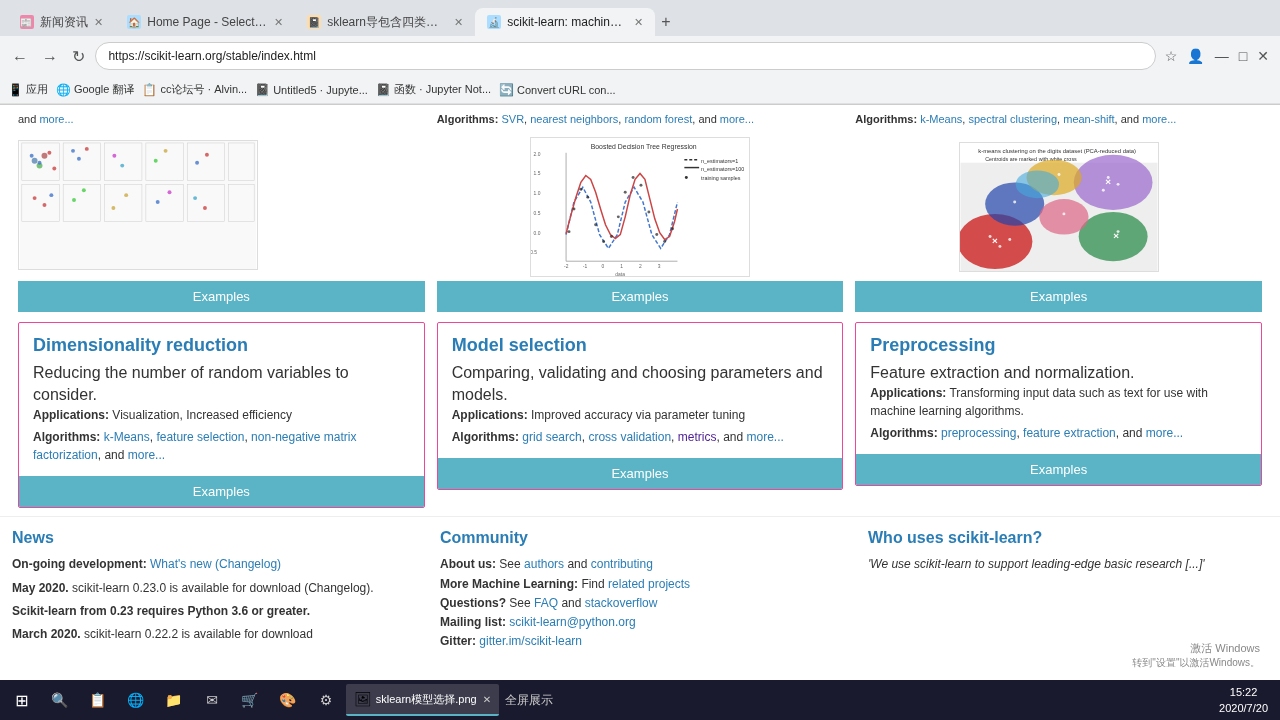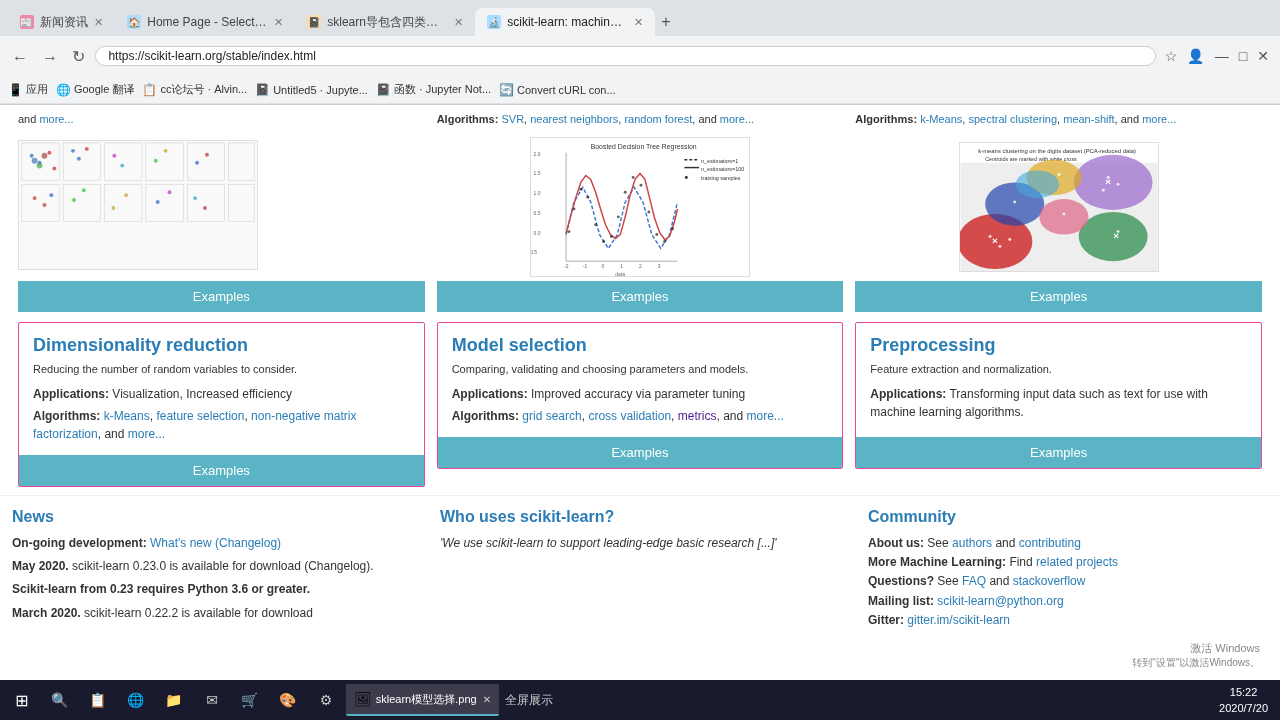--- a/index.html
+++ b/index.html
@@ -11,35 +11,35 @@
     .tab { display: flex; align-items: center; background: #dee1e6; border-radius: 8px 8px 0 0; padding: 0 12px; height: 28px; font-size: 12px; color: #444; max-width: 180px; gap: 6px; cursor: pointer; }
     .tab.active { background: #f1f3f4; color: #222; }
     .tab .tab-favicon { width: 14px; height: 14px; border-radius: 2px; background: #888; flex-shrink: 0; }
     .tab .tab-title { overflow: hidden; white-space: nowrap; text-overflow: ellipsis; flex: 1; }
     .tab .tab-close { font-size: 11px; color: #777; cursor: pointer; }
     .tab-new { background: none; border: none; font-size: 16px; cursor: pointer; padding: 0 6px; color: #555; align-self: center; }
 
     .nav-bar { display: flex; align-items: center; padding: 4px 8px; gap: 6px; background: #f1f3f4; height: 40px; }
     .nav-btn { background: none; border: none; cursor: pointer; color: #555; font-size: 16px; padding: 2px 4px; }
     .nav-btn:disabled { color: #bbb; cursor: default; }
-    .address-bar { flex: 1; height: 20px; border: 1px solid #ccc; border-radius: 14px; padding: 0 12px; font-size: 12px; background: #fff; color: #222; }
+    .address-bar { flex: 1; height: 28px; border: 1px solid #ccc; border-radius: 14px; padding: 0 12px; font-size: 12px; background: #fff; color: #222; }
     .nav-icons { display: flex; gap: 4px; align-items: center; }
     .nav-icon { font-size: 14px; color: #555; cursor: pointer; padding: 2px 3px; }
 
     .bookmarks-bar { display: flex; align-items: center; padding: 2px 8px; gap: 8px; background: #f1f3f4; border-bottom: 1px solid #e0e0e0; height: 28px; overflow: hidden; }
     .bookmark-item { font-size: 11px; color: #333; cursor: pointer; white-space: nowrap; display: flex; align-items: center; gap: 3px; }
     .bookmark-item .bk-icon { font-size: 12px; }
 
     
     .page-content { background: #fff; height: calc(720px - 36px - 40px - 28px - 24px); overflow: hidden; }
 
     .card { border: 1px solid #ec4899; margin: 4px; border-radius: 2px; overflow: hidden; }
     .card-body { padding: 12px 14px; }
     .card-title { font-size: 18px; color: #2a7db5; font-weight: bold; margin-bottom: 6px; }
-    .card-desc { font-size: 11px; color: #333; margin-bottom: 8px; line-height: 1.4; }
+    .card-desc { font-size: 16px; color: #333; line-height: 1.4; }
     .card-apps { font-size: 12px; color: #333; margin-bottom: 4px; line-height: 1.5; }
     .card-apps b { font-weight: bold; }
     .card-algos { font-size: 12px; color: #333; line-height: 1.5; }
     .card-algos b { font-weight: bold; }
     .card-algos a, .card-apps a { color: #2a7db5; text-decoration: none; }
     .btn-examples { display: block; width: 100%; background: #5ab4c5; border: none; color: #fff; font-size: 13px; padding: 8px 0; text-align: center; cursor: pointer; }
 
     
     .footer-grid { display: grid; grid-template-columns: 1fr 1fr 1fr; gap: 0; padding: 12px 12px 0; border-top: 1px solid #eee; margin-top: 4px; }
     .footer-col {}
@@ -351,20 +351,25 @@
     </div>
 
     <div class="card" style="margin: 0 6px;">
       <div class="card-body">
         <div class="card-title">Preprocessing</div>
         <div class="card-desc">Feature extraction and normalization.</div>
         <div class="card-apps">
           <b>Applications:</b>
           <span>Transforming input data such as text for use with machine learning algorithms.</span>
         </div>
+        <div class="card-algos">
+          <b>Algorithms:</b>
+          <span> <a href="#" style="color:#2a7db5;">preprocessing</a>, <a href="#" style="color:#2a7db5;">feature extraction</a>, and </span>
+          <a href="#" style="color:#2a7db5;">more...</a>
+        </div>
       </div>
       <button class="btn-examples">Examples</button>
     </div>
   </div>
 
   <div class="footer-grid" style="margin-top: 8px; gap: 28px;">
 
     <div class="footer-col">
       <div class="footer-title">News</div>
       <div class="footer-text">
@@ -375,30 +380,20 @@
       <div class="footer-text" style="margin-top:4px;">
         <b>May 2020.</b>
         <span> scikit-learn 0.23.0 is available for download (Changelog).</span>
       </div>
       <div class="footer-text" style="margin-top:4px;">
         <b>Scikit-learn from 0.23 requires Python 3.6 or greater.</b>
       </div>
       <div class="footer-text" style="margin-top:4px;">
         <b>March 2020.</b>
         <span> scikit-learn 0.22.2 is available for download</span>
-      </div>
-    </div>
-
-    <div class="footer-col">
-      <div class="footer-title">Who uses scikit-learn?</div>
-      <div class="footer-text" style="font-style: italic;">'We use scikit-learn to support leading-edge basic research [...]'</div>
-
-      <div style="position:absolute; right:20px; bottom:50px; text-align:right;">
-        <div style="color:#888; font-size:11px;">激活 Windows</div>
-        <div style="color:#888; font-size:10px;">转到"设置"以激活Windows。</div>
       </div>
     </div>
 
     <div class="footer-col">
       <div class="footer-title">Community</div>
       <div class="footer-text">
         <b>About us:</b>
         <span> See </span>
         <a href="#" style="color:#2a7db5;">authors</a>
         <span> and </span>
@@ -418,20 +413,30 @@
       </div>
       <div class="footer-text">
         <b>Mailing list:</b>
         <a href="#" style="color:#2a7db5;"> scikit-learn@python.org</a>
       </div>
       <div class="footer-text">
         <b>Gitter:</b>
         <a href="#" style="color:#2a7db5;"> gitter.im/scikit-learn</a>
       </div>
     </div>
+
+    <div class="footer-col">
+      <div class="footer-title">Who uses scikit-learn?</div>
+      <div class="footer-text" style="font-style: italic;">'We use scikit-learn to support leading-edge basic research [...]'</div>
+
+      <div style="position:absolute; right:20px; bottom:50px; text-align:right;">
+        <div style="color:#888; font-size:11px;">激活 Windows</div>
+        <div style="color:#888; font-size:10px;">转到"设置"以激活Windows。</div>
+      </div>
+    </div>
   </div>
 </div>
 
 <div class="taskbar">
   <div class="taskbar-item taskbar-start">
     <span style="color:#fff; font-size:16px;">⊞</span>
   </div>
   <div class="taskbar-item">
     <span style="color:#ccc; font-size:14px;">🔍</span>
   </div>

